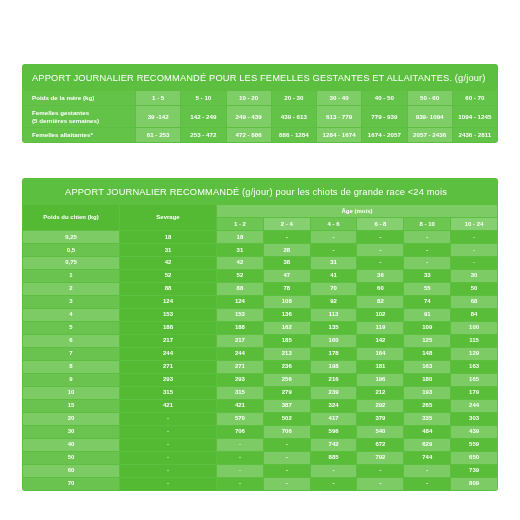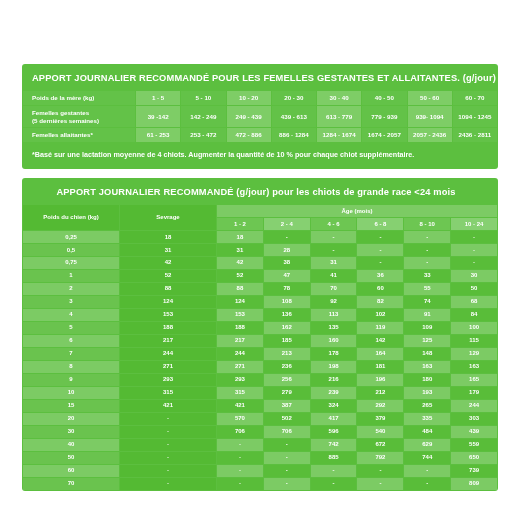--- a/index.html
+++ b/index.html
@@ -29,21 +29,21 @@
     background: #5cbf3f;
     border-radius: 3px;
     overflow: hidden;
   }
   #panel-females {
     top: 64px;
     width: 476px;
   }
   .panel-title {
     color: #ffffff;
-    font-weight: bold;
+    font-weight: normal;
     font-size: 9.3px;
     letter-spacing: 0.15px;
     padding: 9px 8px 7px 10px;
     line-height: 1.1;
     white-space: nowrap;
   }
   .panel-title.centered {
     text-align: center;
     padding-left: 0;
     padding-right: 8px;
@@ -156,21 +156,20 @@
           <td class="shade-a">472 - 886</td>
           <td class="shade-b">886 - 1284</td>
           <td class="shade-a">1284 - 1674</td>
           <td class="shade-b">1674 - 2057</td>
           <td class="shade-a">2057 - 2436</td>
           <td class="shade-b">2436 - 2811</td>
         </tr>
       </tbody>
     </table>
 
-    <div class="footnote">*Basé sur une lactation moyenne de 4 chiots. Augmenter la quantité de 10 % pour chaque chiot supplémentaire.</div>
   </div>
 
   <div class="panel" id="panel-puppies">
     <div class="panel-title centered">APPORT JOURNALIER RECOMMANDÉ (g/jour) pour les chiots de grande race &lt;24 mois</div>
 
     <table class="t2">
       <colgroup>
         <col style="width:96px">
           <col style="width:96px">
         <col>

